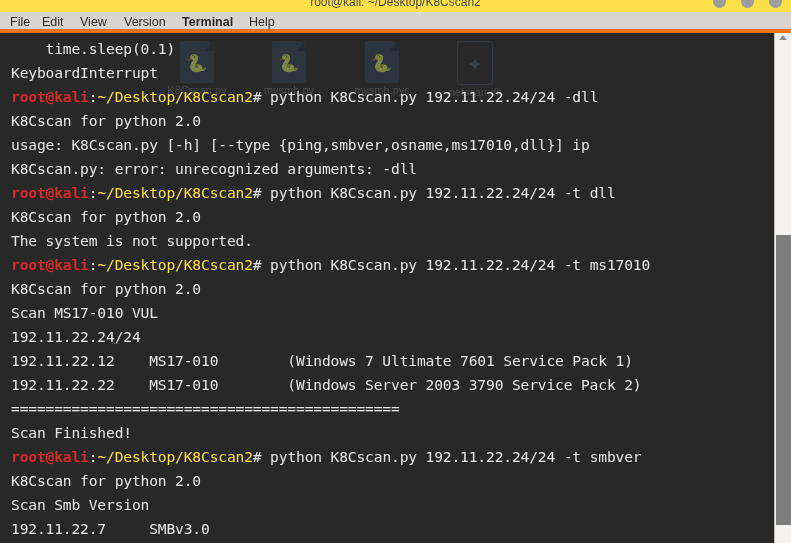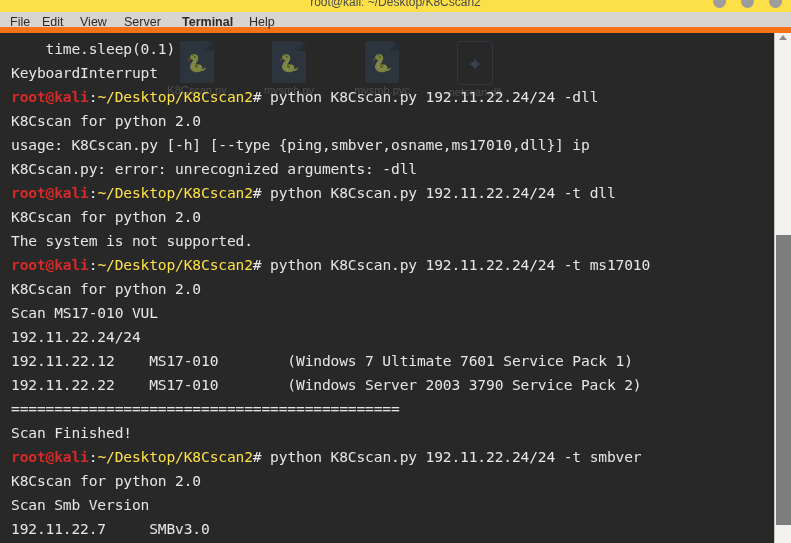--- a/index.html
+++ b/index.html
@@ -52,21 +52,21 @@
   #btn-max  { left: 741px; }
   #btn-close{ left: 769px; }
 
   
   #menubar {
     position: absolute;
     left: 0; top: 12px;
     width: 791px;
     height: 21px;
     background: #d8d4d0;
-    border-bottom: 6px solid #f97316;
+    border-bottom: 4px solid #f97316;
     box-sizing: border-box;
   }
   .menu-item {
     position: absolute;
     top: 3px;
     font-family: "Liberation Sans", sans-serif;
     font-size: 12.5px;
     color: #2b2b2b;
     white-space: nowrap;
     cursor: default;
@@ -201,21 +201,21 @@
     <div id="title-text">root@kali: ~/Desktop/K8Cscan2</div>
     <div class="winbtn" id="btn-min"></div>
     <div class="winbtn" id="btn-max"></div>
     <div class="winbtn" id="btn-close"></div>
   </div>
 
   <div id="menubar">
     <div class="menu-item" id="menu-file">File</div>
     <div class="menu-item" id="menu-edit">Edit</div>
     <div class="menu-item" id="menu-view">View</div>
-    <div class="menu-item" id="menu-search">Server</div>
+    <div class="menu-item" id="menu-search">Version</div>
     <div class="menu-item" id="menu-terminal">Terminal</div>
     <div class="menu-item" id="menu-help">Help</div>
   </div>
 
   <div id="termwrap">
 
     <div id="desktop-layer">
       <div class="dicon" style="left:160px; top:8px;">
         <span class="glyph">
             <span class="py">🐍</span>

